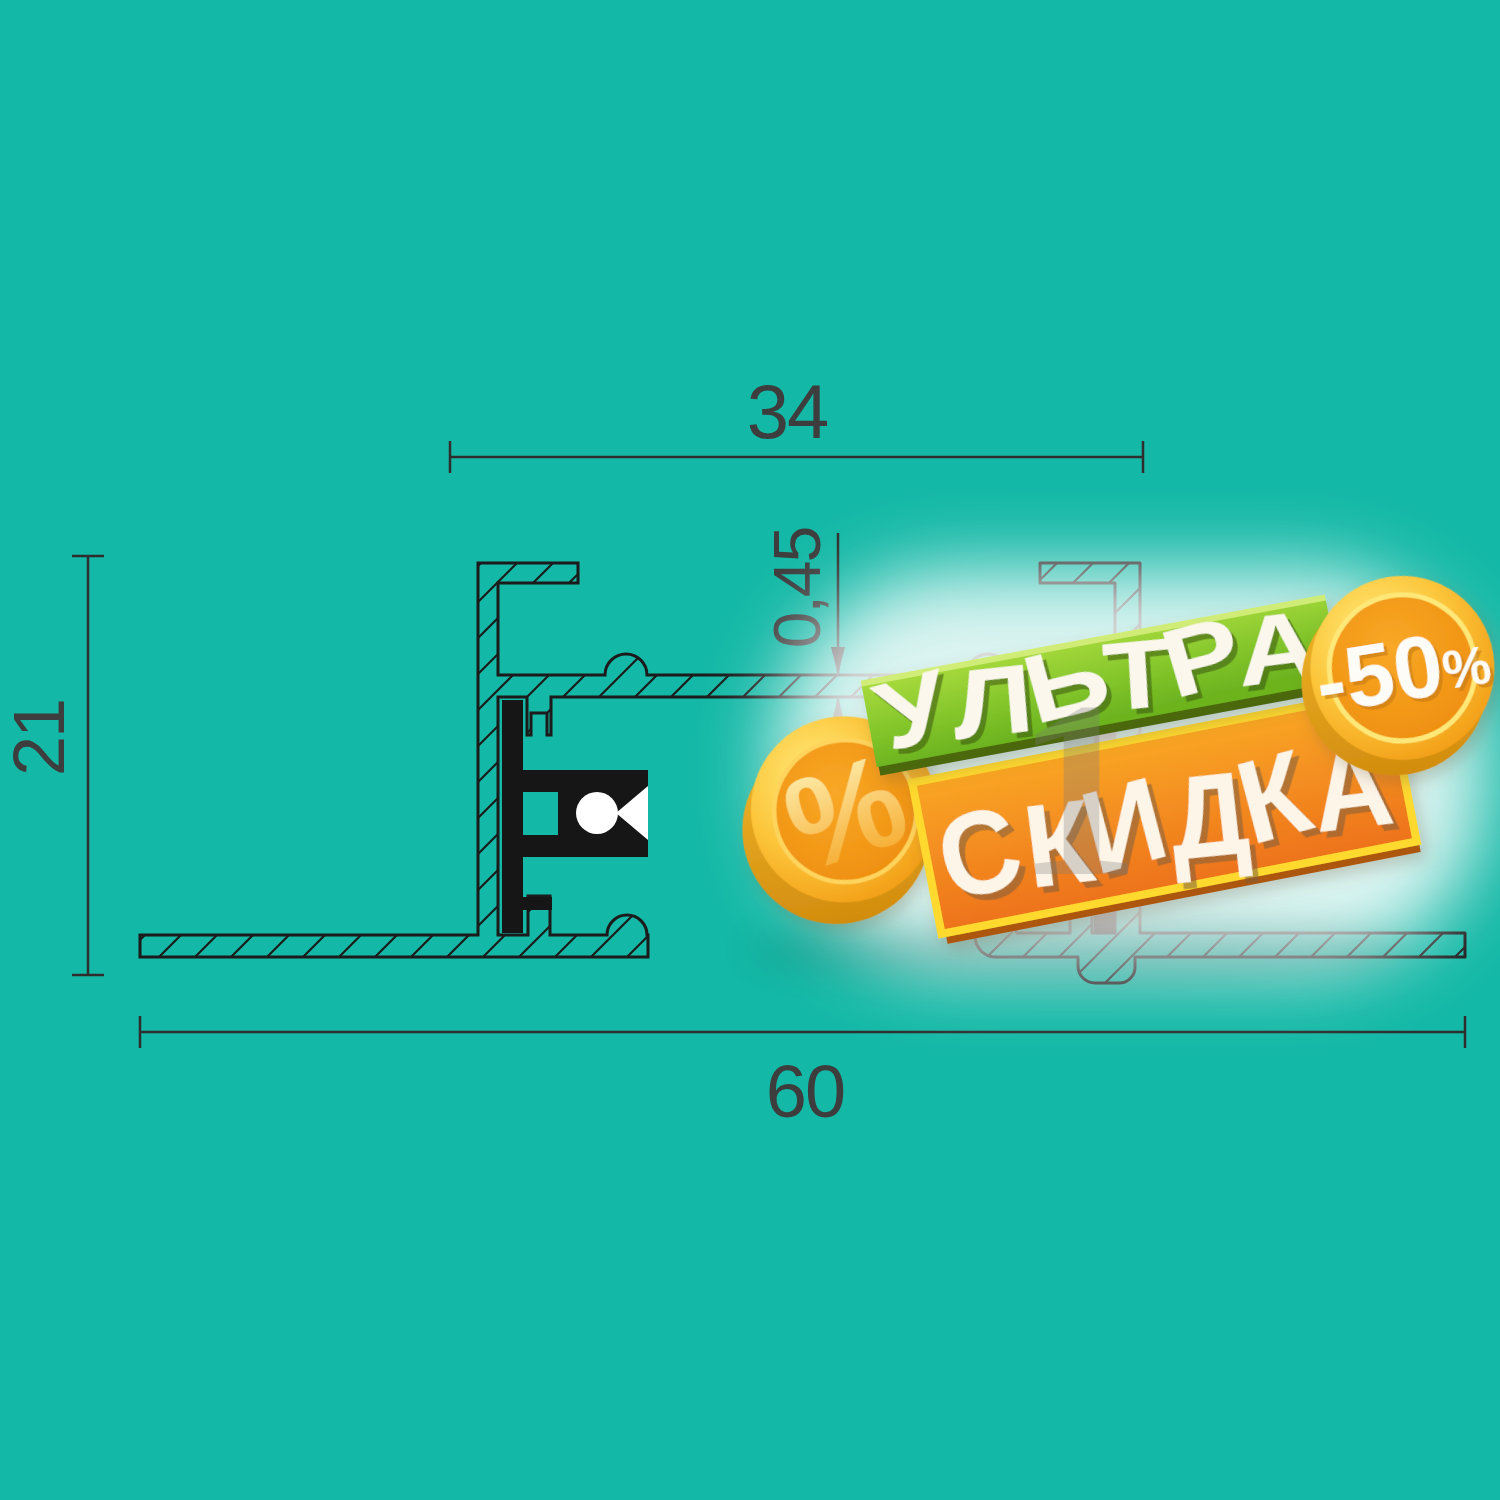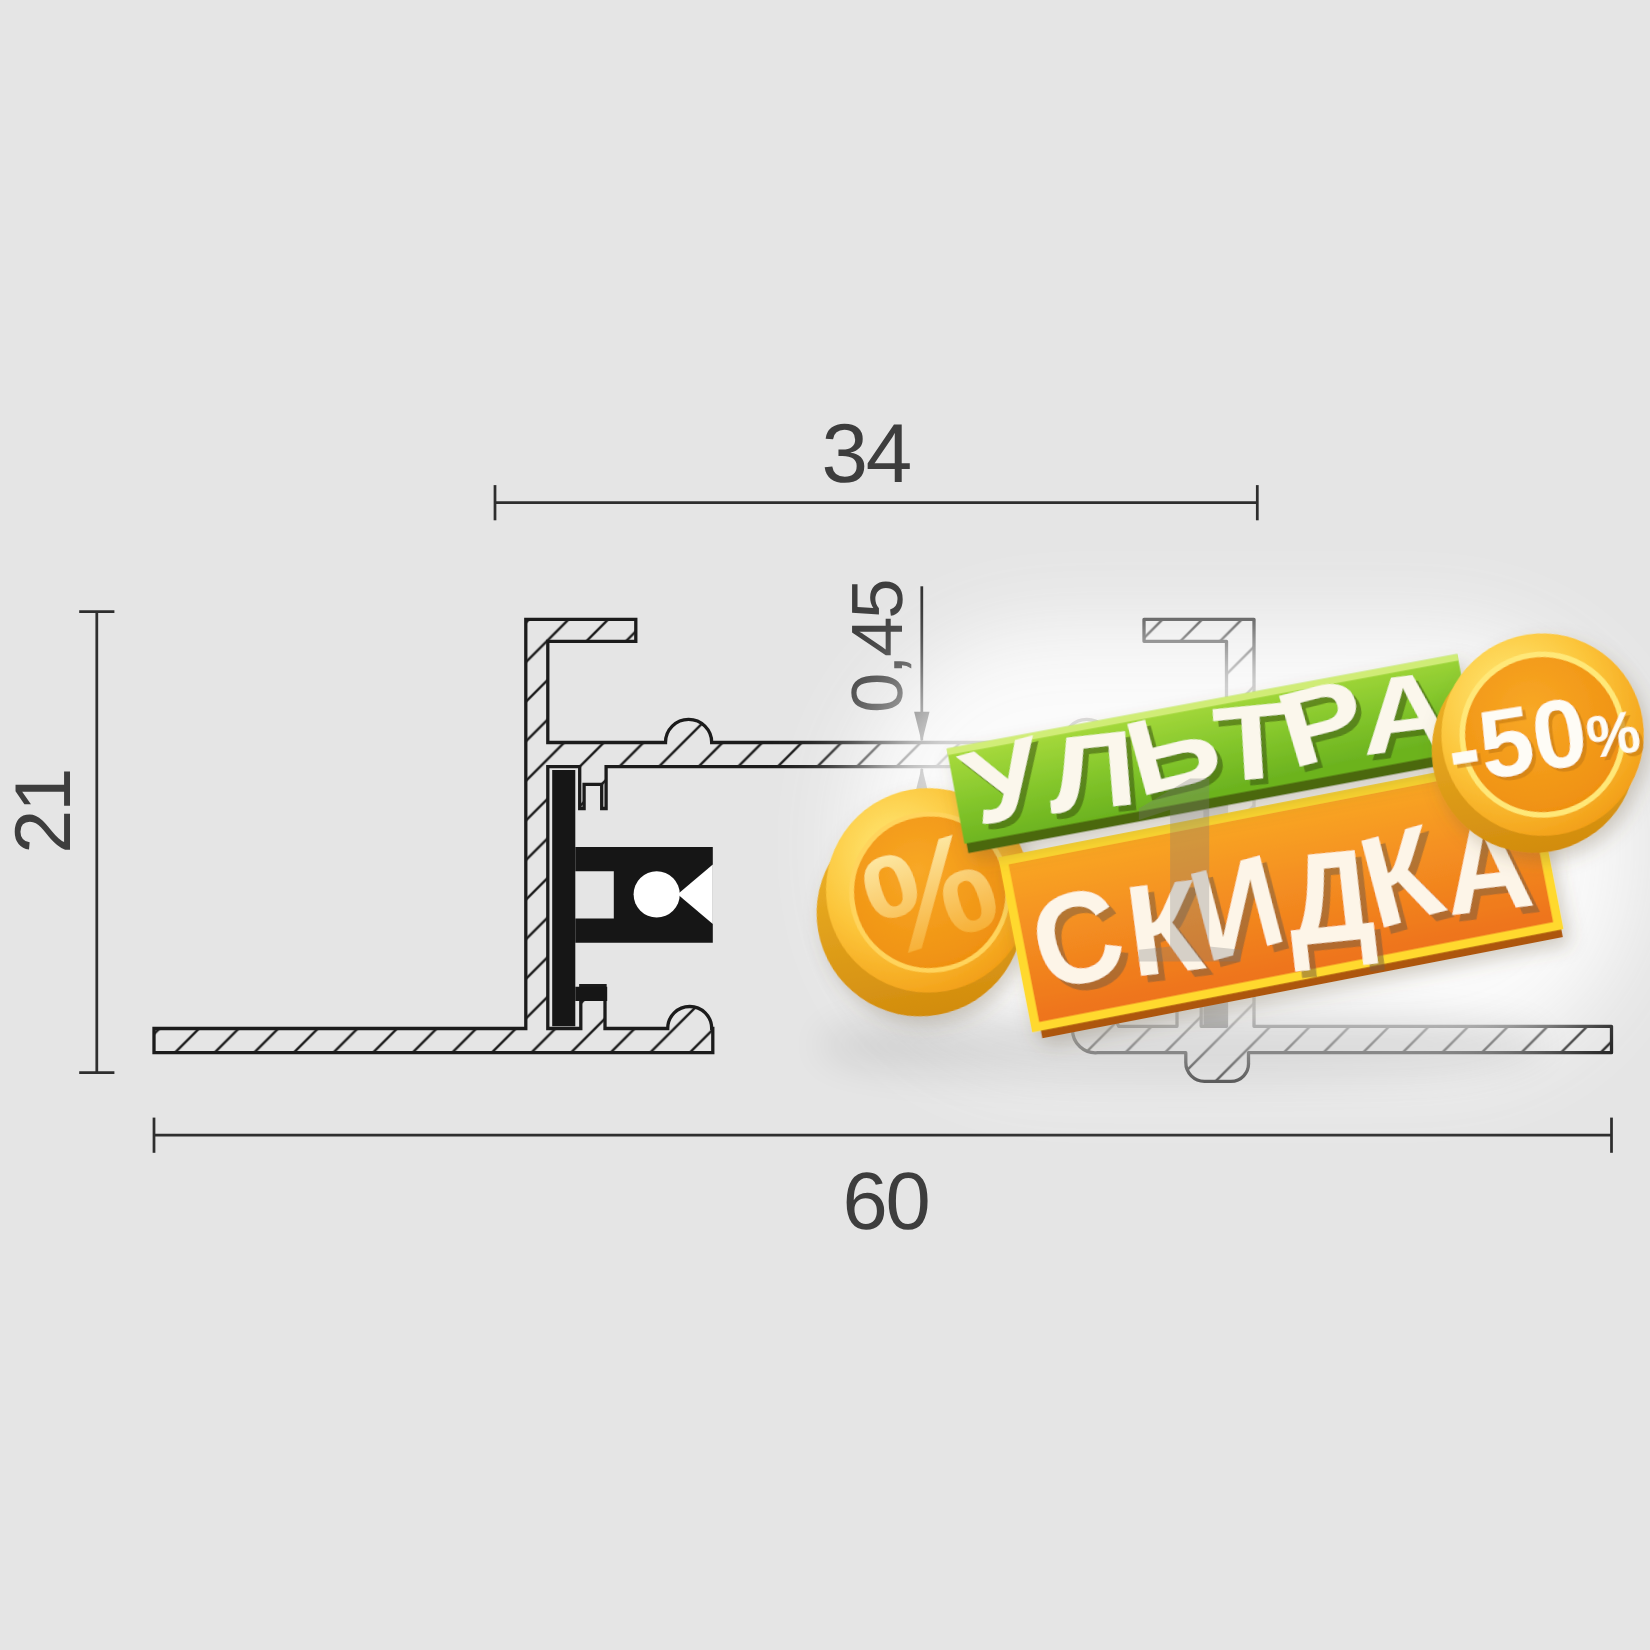--- a/index.html
+++ b/index.html
@@ -1,16 +1,16 @@
 <!DOCTYPE html>
 <html><head>
 <meta charset="utf-8">
 <style>
   html,body{margin:0;padding:0;background:#ffffff;}
-  #canvas{position:relative;width:1500px;height:1500px;background:#e5e5e5;overflow:hidden;
+  #canvas{position:relative;width:1500px;height:1500px;background:#14b8a6;overflow:hidden;
           font-family:"Liberation Sans", sans-serif;}
   #canvas svg{position:absolute;left:0;top:0;}
   .dimtxt{fill:#3d3d3d;font-family:"Liberation Sans",sans-serif;font-weight:400;letter-spacing:-2px;}
   .bannertxt{font-family:"Liberation Sans",sans-serif;font-weight:700;}
 </style>
 </head>
 <body>
 
 <div id="canvas">
 

